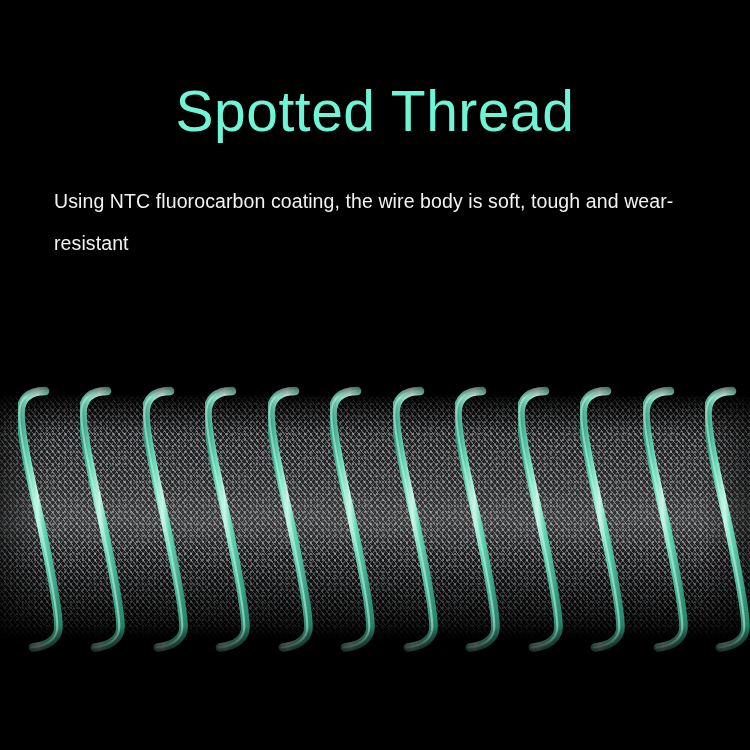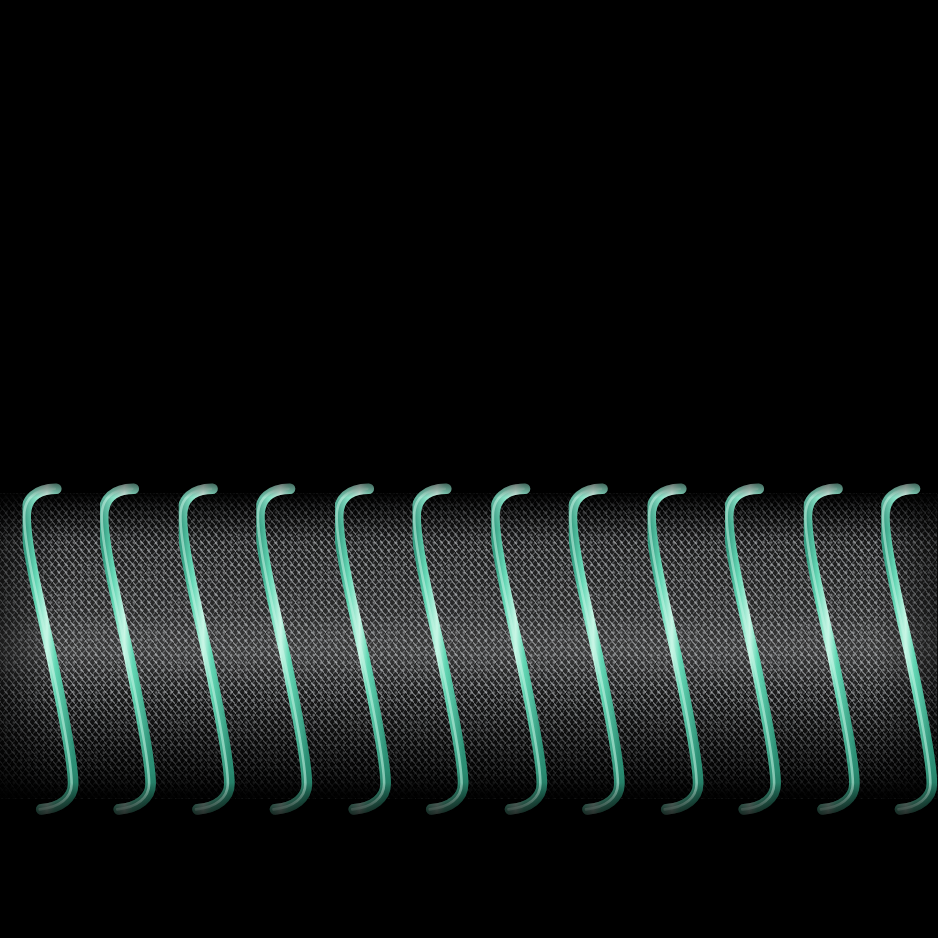--- a/index.html
+++ b/index.html
@@ -135,21 +135,23 @@
     width: 100%; height: 26px;
     background: linear-gradient(to top, rgba(0,0,0,0) 0%, #000 80%);
     pointer-events: none;
   }
 </style>
 </head>
 <body>
 
 <div id="page">
 
-
+  <h1 id="title">Spotted Thread</h1>
+
+  <p class="para" id="para-1">Using NTC fluorocarbon coating, the wire body is soft, tough and wear-resistant</p>
 
 
   <div id="photo">
     <div id="spool">
       <div id="spool-sheen"></div>
       <div id="spool-vignette"></div>
     </div>
     <div id="threads">
         <div class="thread" style="left: 17.5px;">
           <svg viewBox="0 0 58 300" preserveAspectRatio="none">

